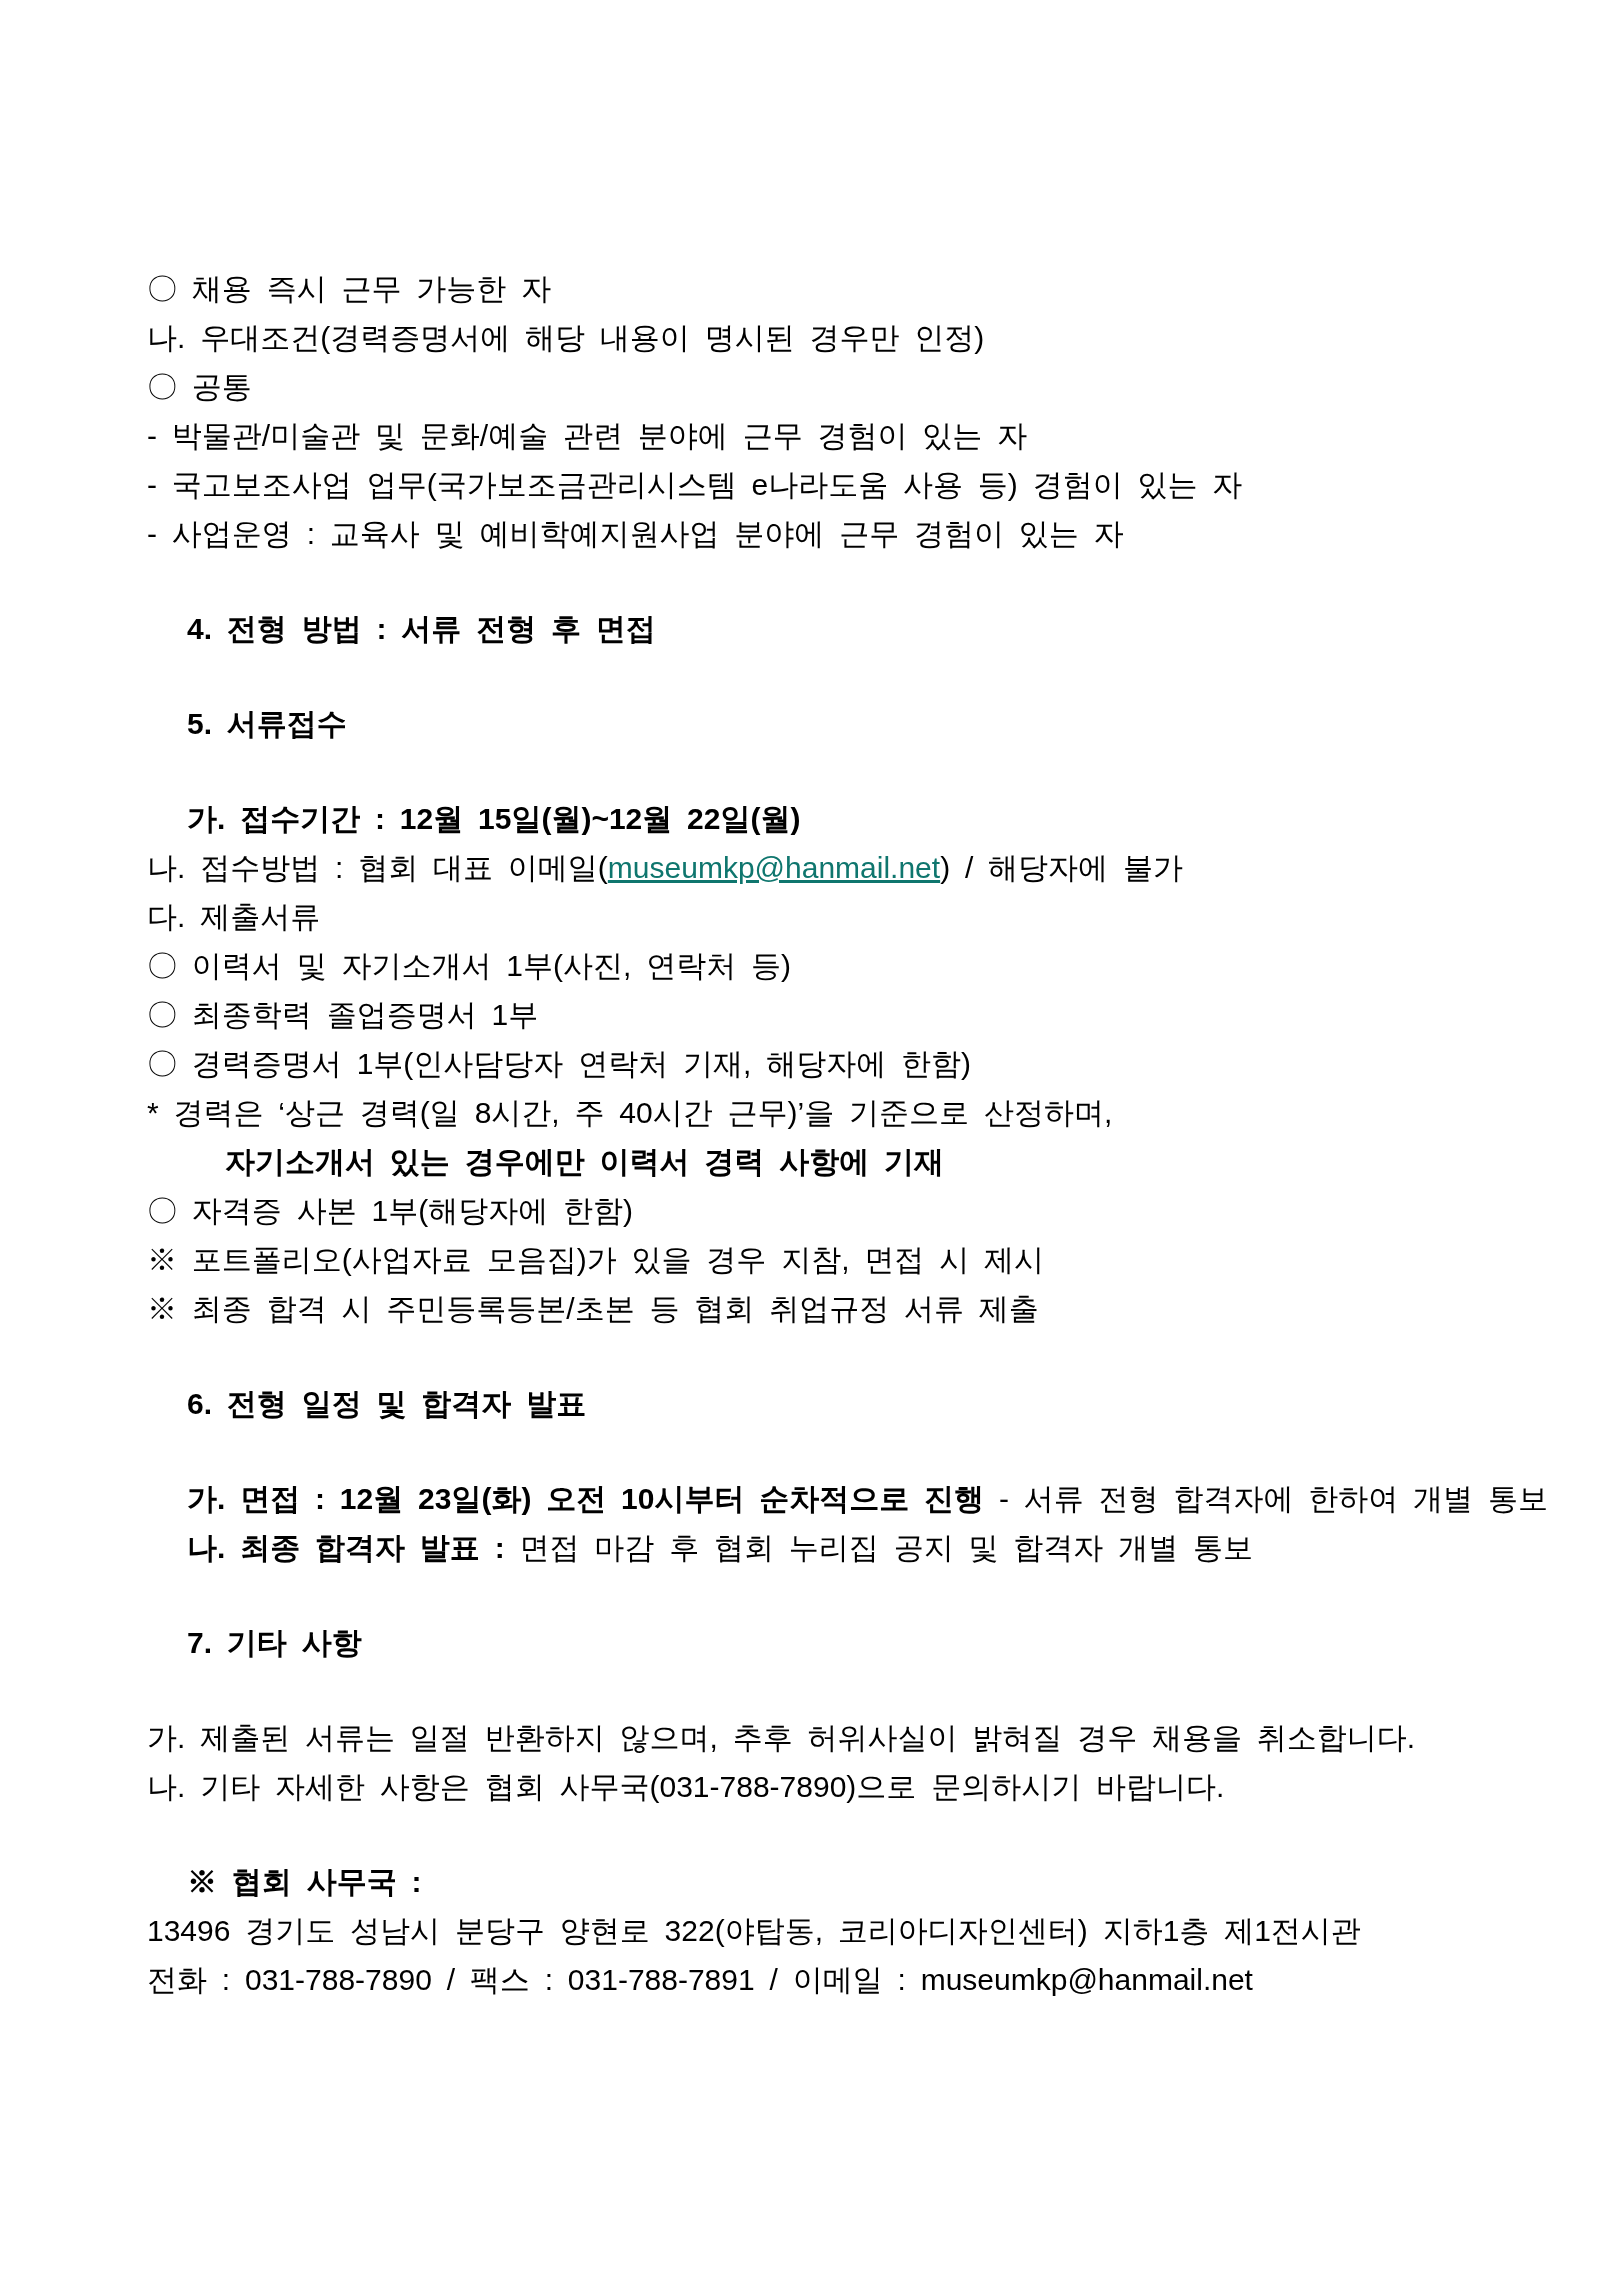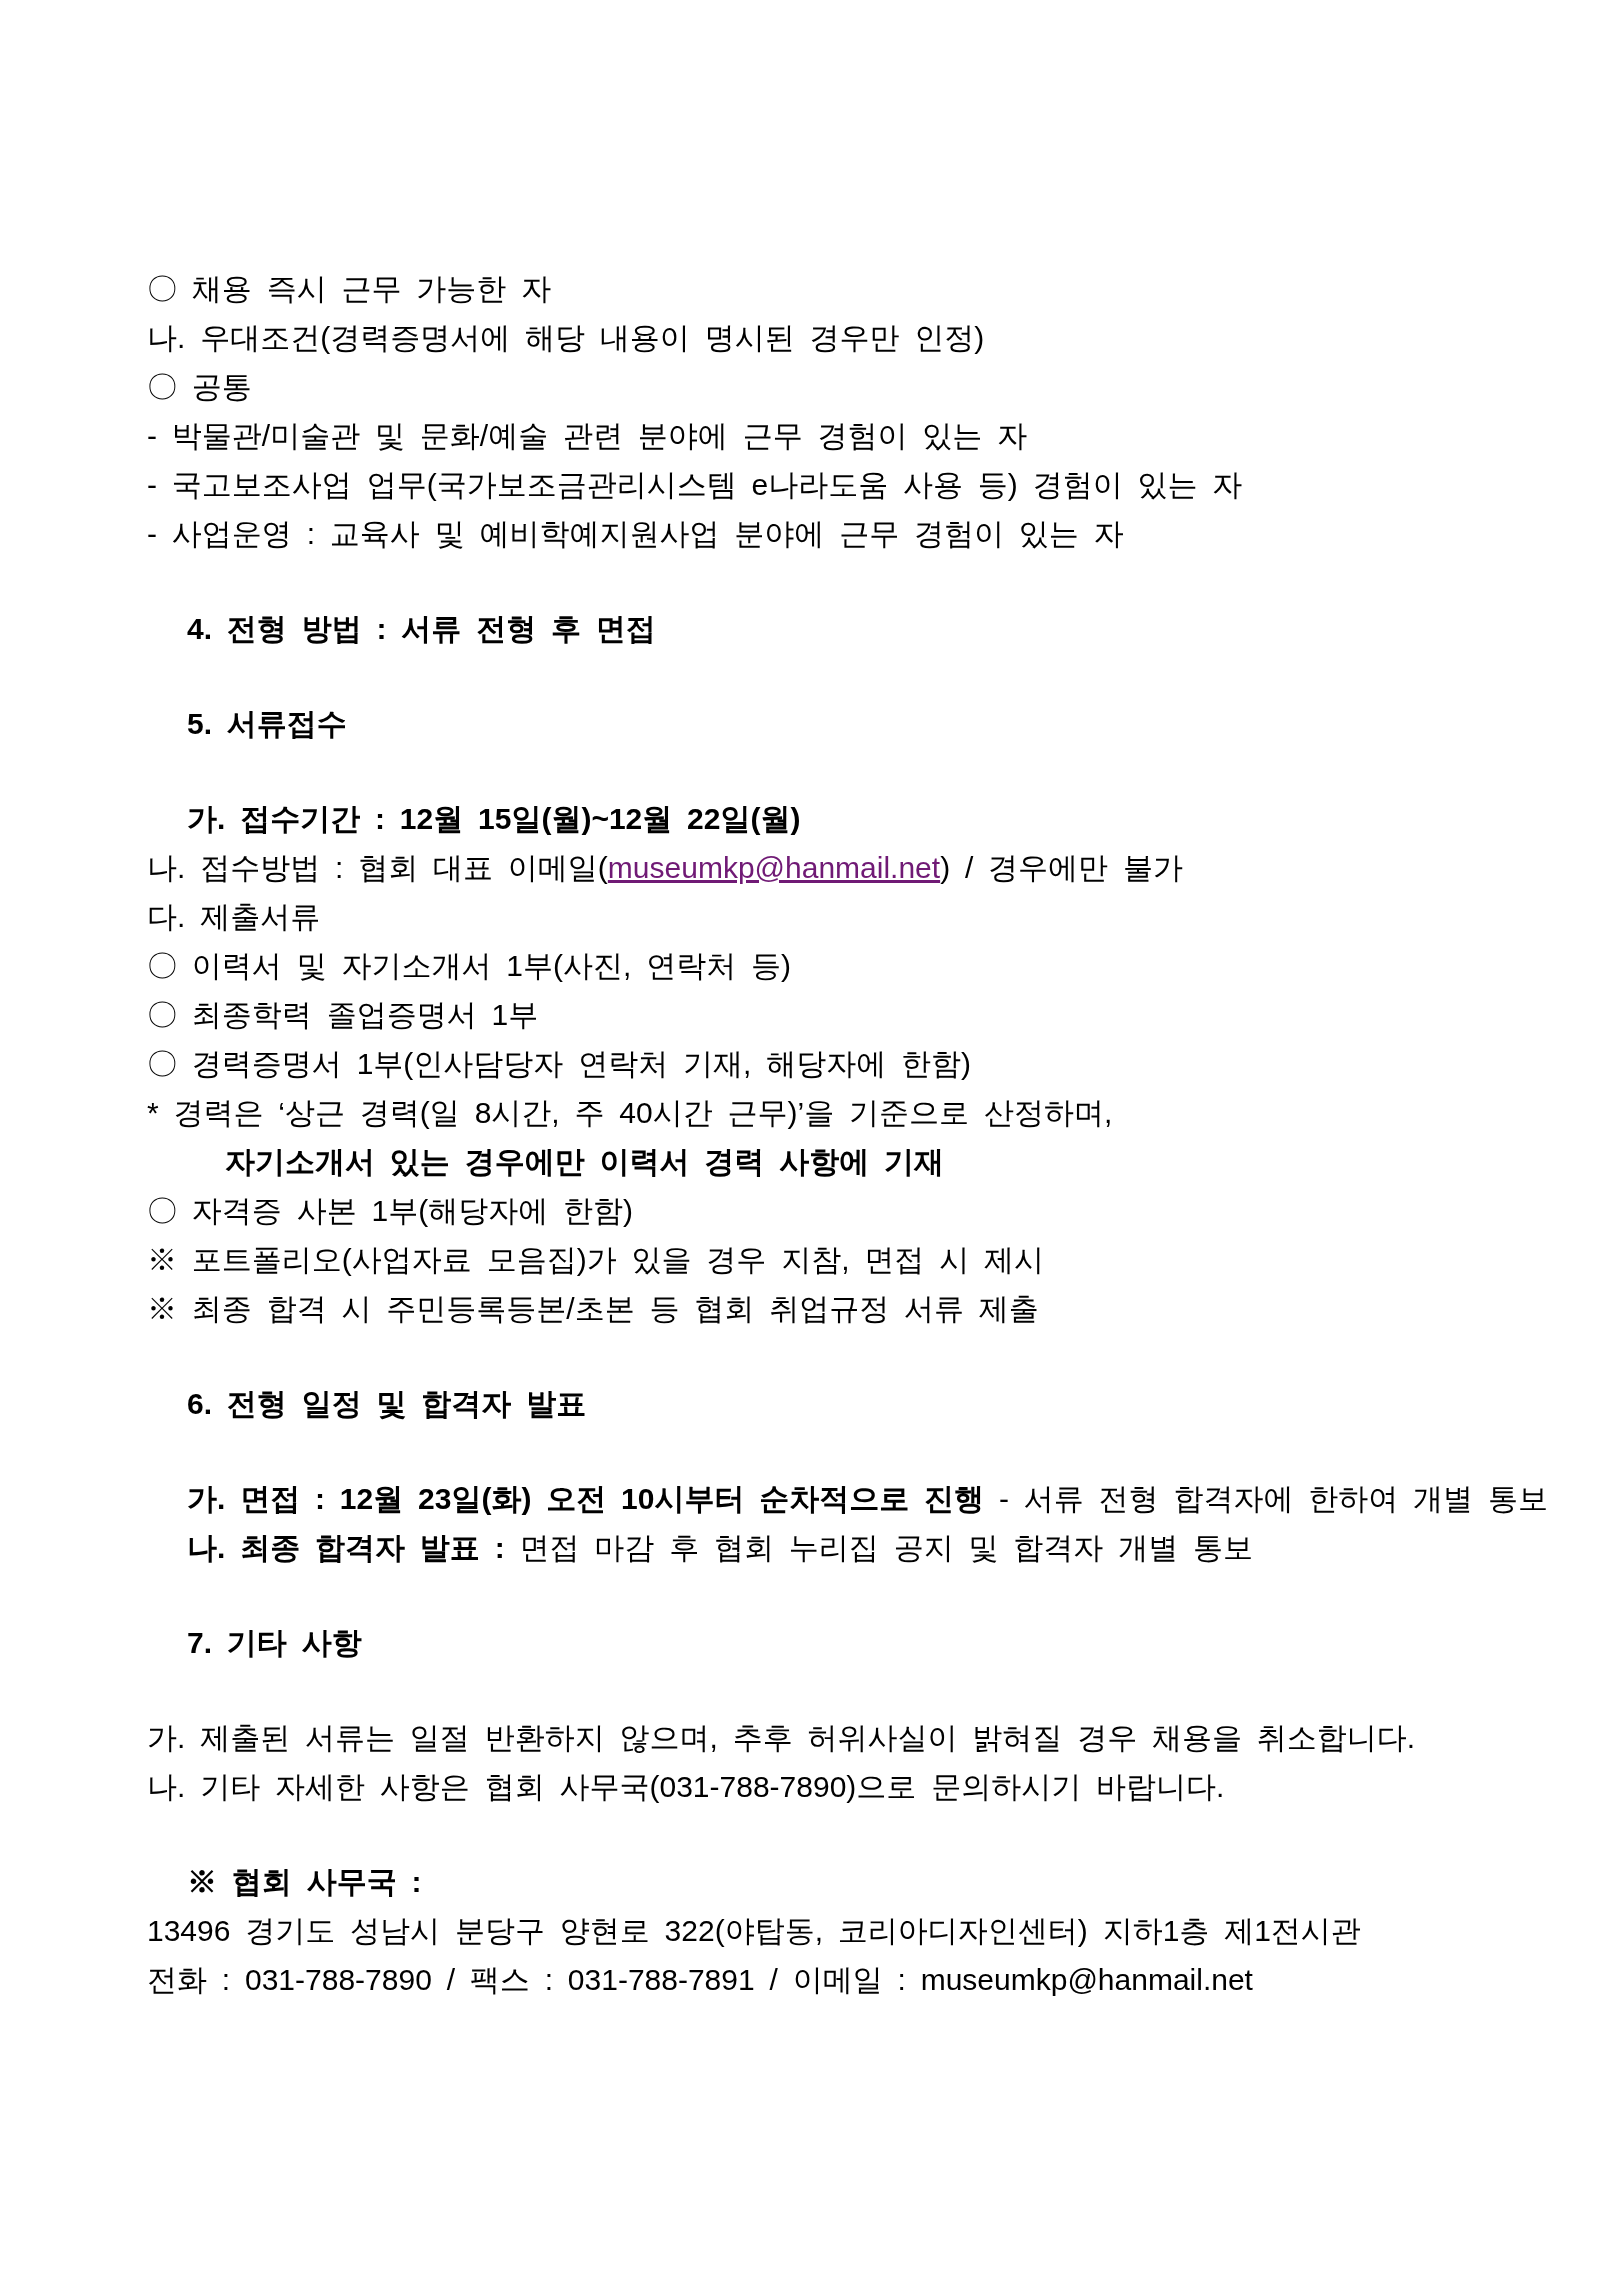--- a/index.html
+++ b/index.html
@@ -50,21 +50,21 @@
       <div class="doc-line"><span>〇 공통</span></div>
       <div class="doc-line"><span>- 박물관/미술관 및 문화/예술 관련 분야에 근무 경험이 있는 자</span></div>
       <div class="doc-line"><span>- 국고보조사업 업무(국가보조금관리시스템 e나라도움 사용 등) 경험이 있는 자</span></div>
       <div class="doc-line"><span>- 사업운영 : 교육사 및 예비학예지원사업 분야에 근무 경험이 있는 자</span></div>
       <div class="para-spacer"></div>
       <div class="doc-line"><span class="seg-bold">4. 전형 방법 : 서류 전형 후 면접</span></div>
       <div class="para-spacer"></div>
       <div class="doc-line"><span class="seg-bold">5. 서류접수</span></div>
       <div class="para-spacer"></div>
       <div class="doc-line"><span class="seg-bold">가. 접수기간 : 12월 15일(월)~12월 22일(월)</span></div>
-      <div class="doc-line"><span>나. 접수방법 : 협회 대표 이메일(</span><a class="email-link" href="#" style="color: #701a75;">museumkp@hanmail.net</a><span>) / 경우에만 불가</span></div>
+      <div class="doc-line"><span>나. 접수방법 : 협회 대표 이메일(</span><a class="email-link" href="#" style="color: #0f766e;">museumkp@hanmail.net</a><span>) / 해당자에 불가</span></div>
       <div class="doc-line"><span>다. 제출서류</span></div>
       <div class="doc-line"><span>〇 이력서 및 자기소개서 1부(사진, 연락처 등)</span></div>
       <div class="doc-line"><span>〇 최종학력 졸업증명서 1부</span></div>
       <div class="doc-line"><span>〇 경력증명서 1부(인사담당자 연락처 기재, 해당자에 한함)</span></div>
       <div class="doc-line"><span>* 경력은 ‘상근 경력(일 8시간, 주 40시간 근무)’을 기준으로 산정하며,</span></div>
       <div class="doc-line" style="padding-left: 38px;"><span class="seg-bold">자기소개서 있는 경우에만 이력서 경력 사항에 기재</span></div>
       <div class="doc-line"><span>〇 자격증 사본 1부(해당자에 한함)</span></div>
       <div class="doc-line"><span>※ 포트폴리오(사업자료 모음집)가 있을 경우 지참, 면접 시 제시</span></div>
       <div class="doc-line"><span>※ 최종 합격 시 주민등록등본/초본 등 협회 취업규정 서류 제출</span></div>
       <div class="para-spacer"></div>

